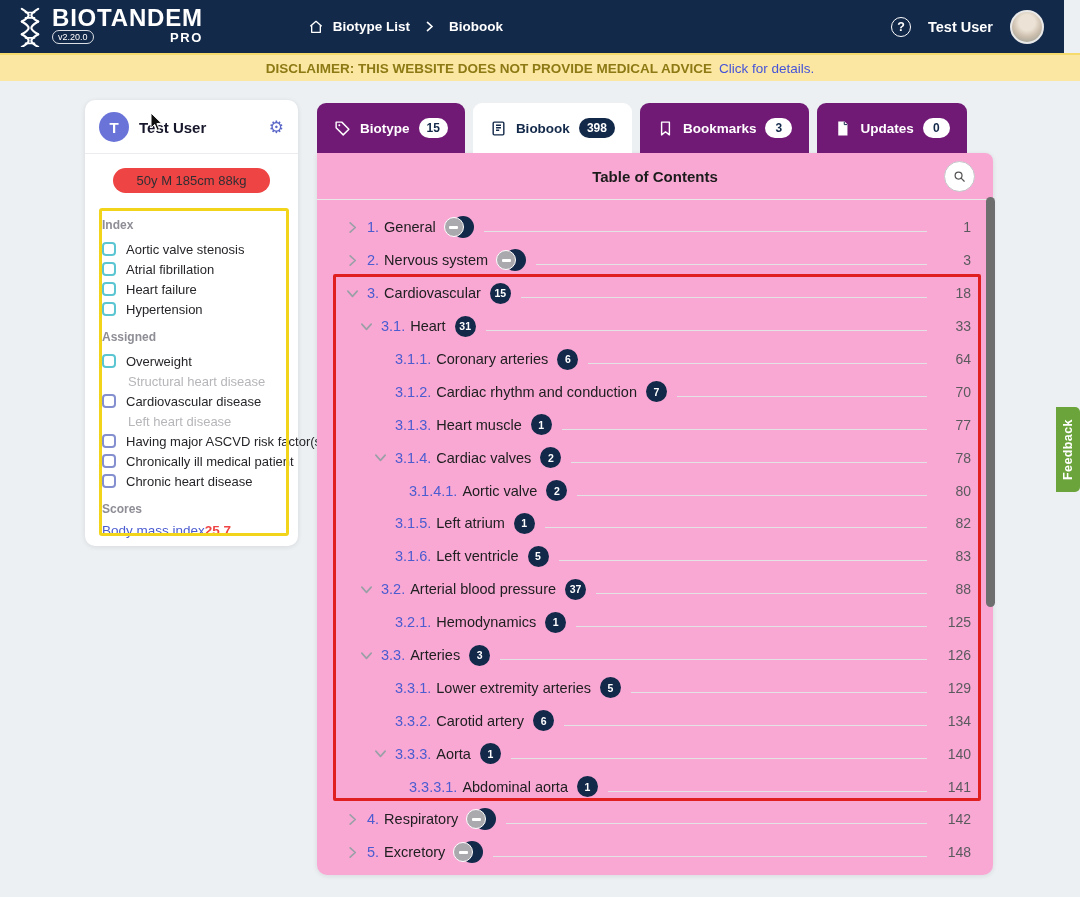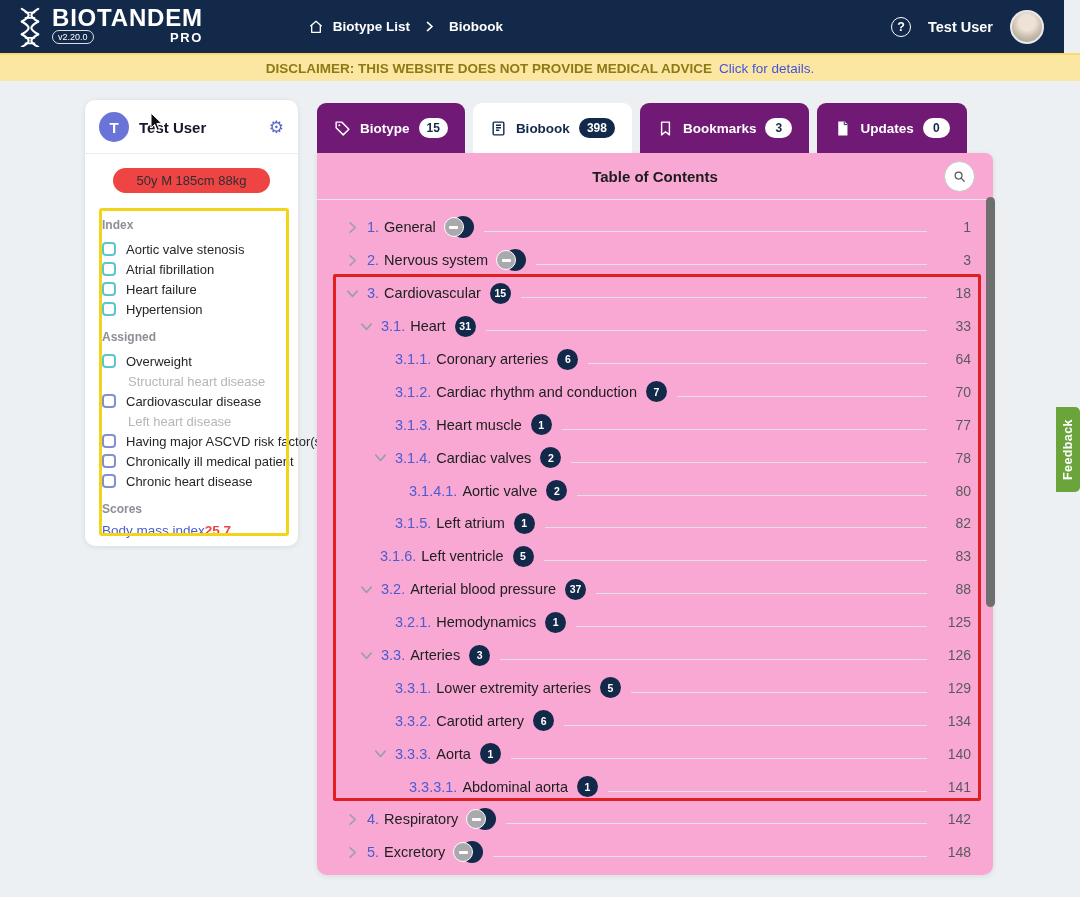--- a/index.html
+++ b/index.html
@@ -389,21 +389,21 @@
         <span class="toc-page">80</span>
       </div>
       <div class="toc-row" style="padding-left: 56px;">
         <span class="chev"></span>
         <span class="toc-num">3.1.5.</span>
         <span class="toc-label">Left atrium</span>
         <span class="toc-badge">1</span>
         <span class="leader"></span>
         <span class="toc-page">82</span>
       </div>
-      <div class="toc-row" style="padding-left: 41px;">
+      <div class="toc-row" style="padding-left: 56px;">
         <span class="chev"></span>
         <span class="toc-num">3.1.6.</span>
         <span class="toc-label">Left ventricle</span>
         <span class="toc-badge">5</span>
         <span class="leader"></span>
         <span class="toc-page">83</span>
       </div>
       <div class="toc-row" style="padding-left: 42px;">
         <span class="chev">
           <svg viewBox="0 0 16 16" fill="none" stroke="#9aa0a6" stroke-width="1.8" stroke-linecap="round" stroke-linejoin="round">

